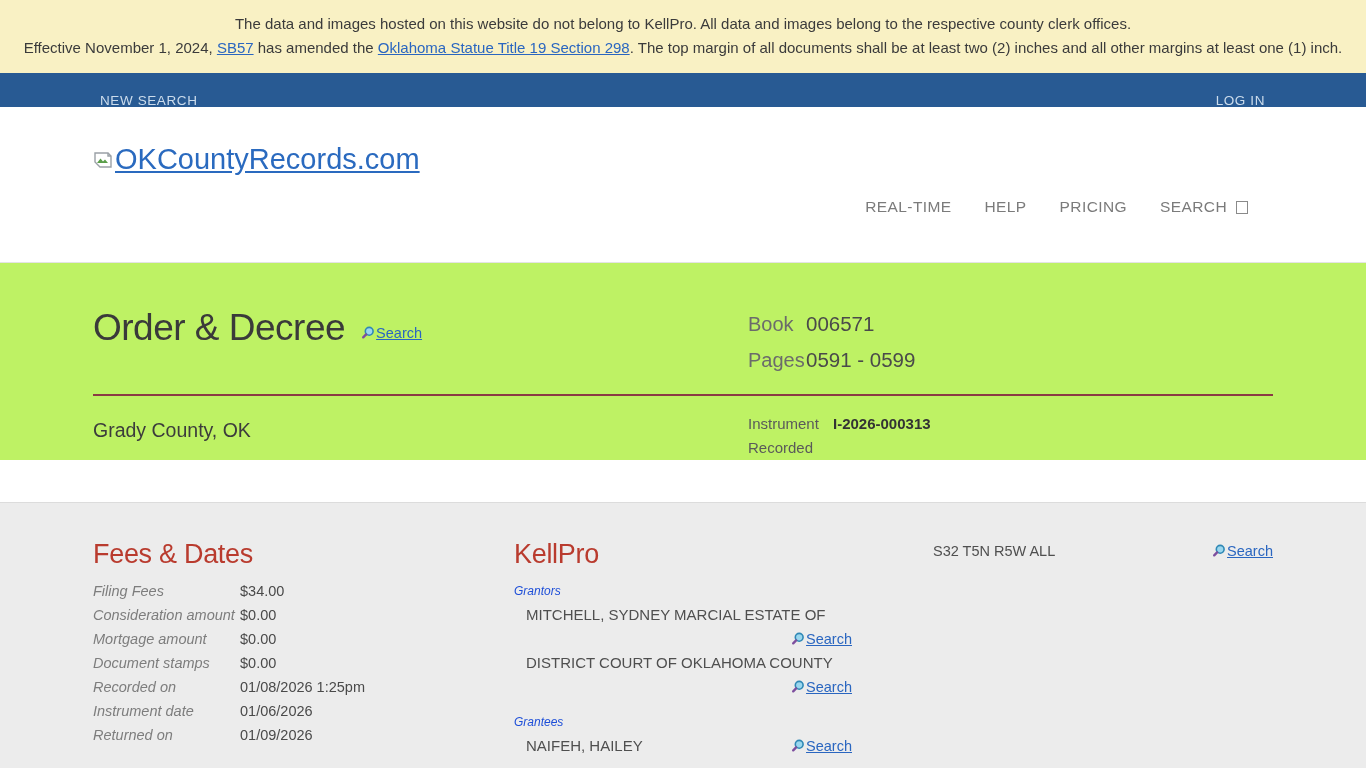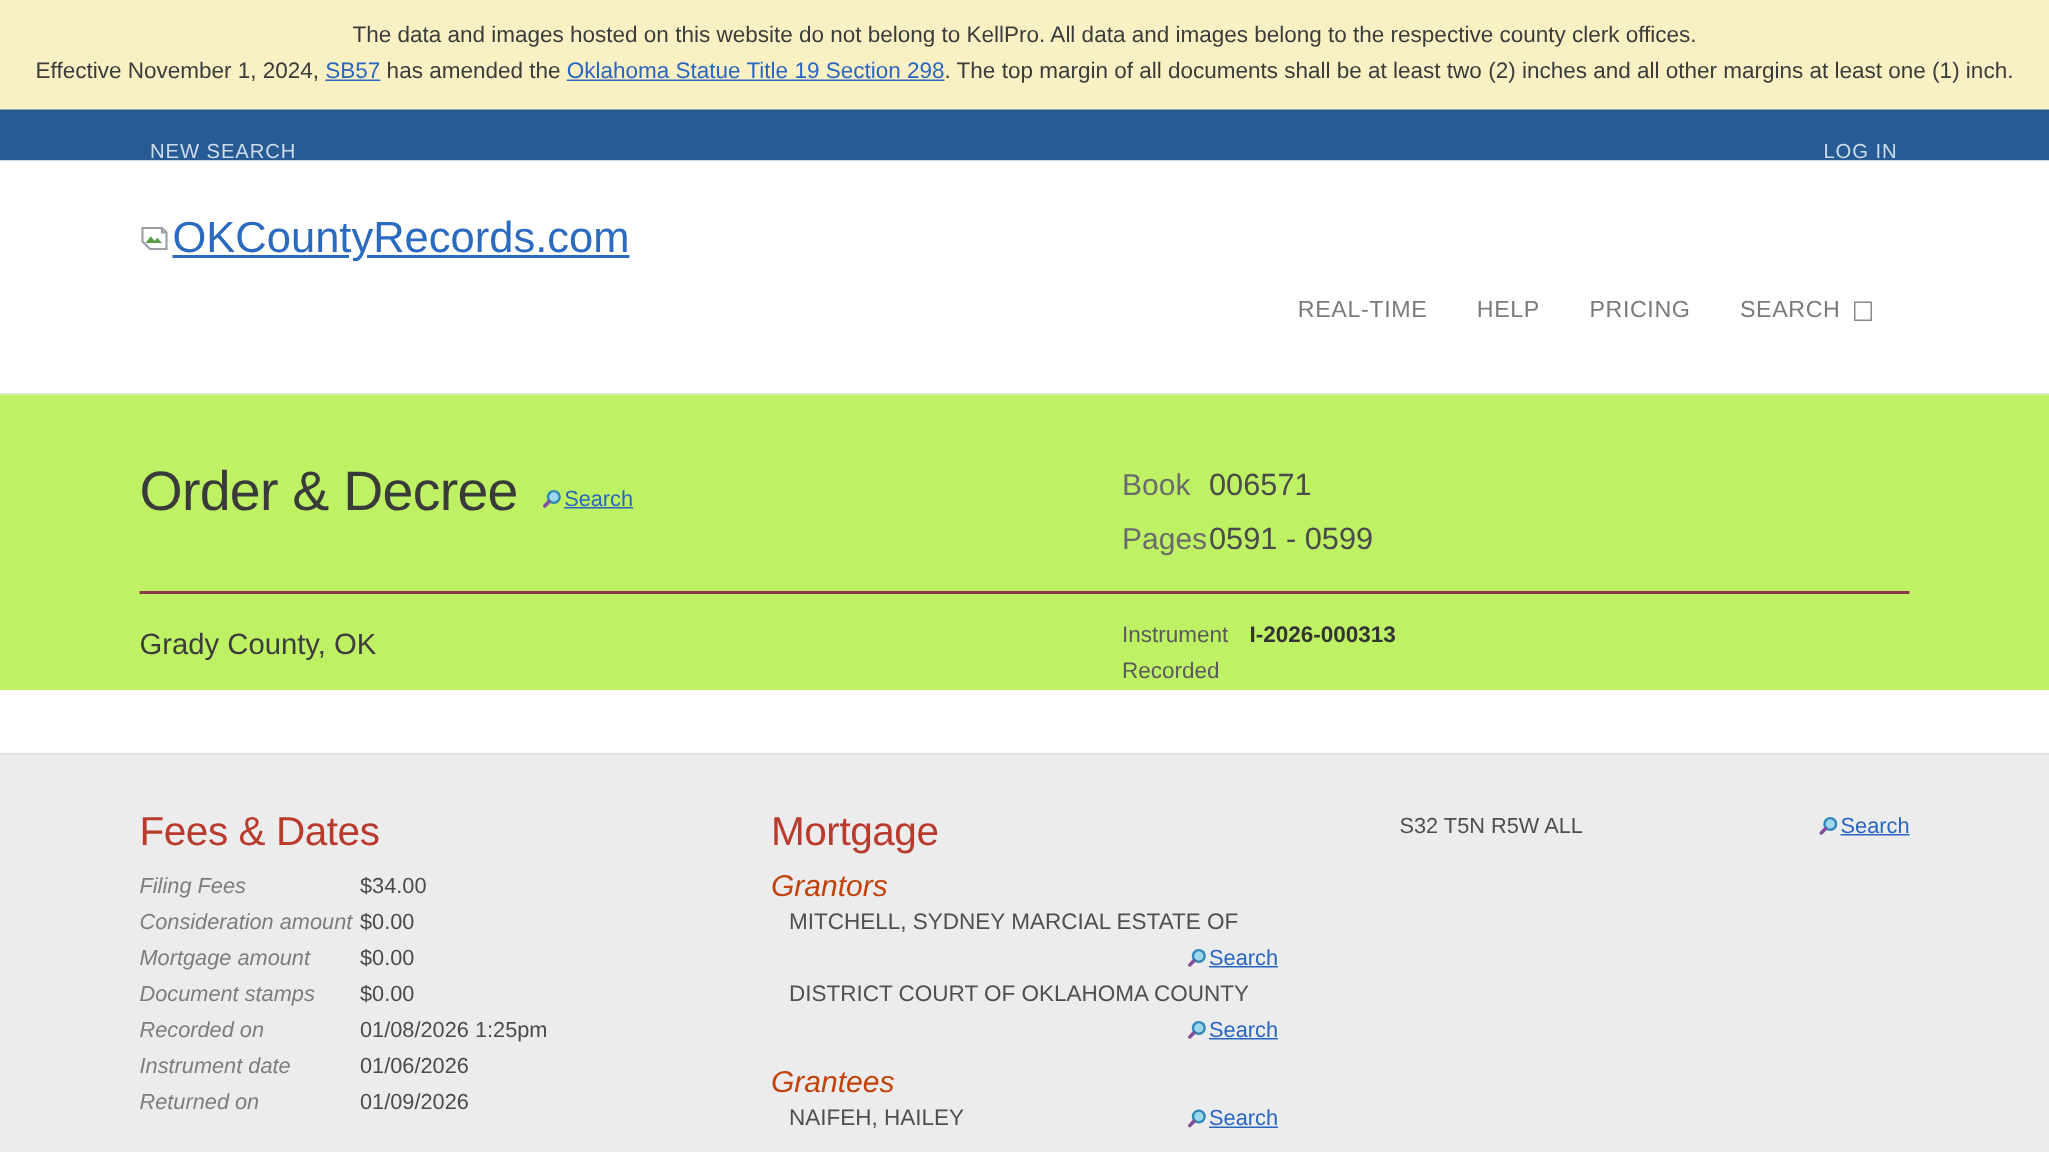--- a/index.html
+++ b/index.html
@@ -171,22 +171,22 @@
   .fee-label {
     flex: 0 0 147px;
     font-style: italic;
     font-size: 14.5px;
     color: #7d7d7d;
   }
   .fee-value { font-size: 14.5px; color: #4a4a4a; }
 
   .party-group-label {
     font-style: italic;
-    font-size: 20px;
-    color: #c2410c;
+    font-size: 12px;
+    color: #1d4ed8;
     line-height: 24px;
   }
   .party-entry {
     display: flex;
     flex-wrap: wrap;
     align-items: center;
     max-width: 338px;
     padding-left: 12px;
     line-height: 24px;
   }
@@ -320,21 +320,21 @@
         <span class="fee-label">Instrument date</span>
         <span class="fee-value">01/06/2026</span>
       </div>
       <div class="fee-row">
         <span class="fee-label">Returned on</span>
         <span class="fee-value">01/09/2026</span>
       </div>
     </div>
 
     <div>
-      <h2 class="col-heading">Mortgage</h2>
+      <h2 class="col-heading">KellPro</h2>
       <div class="party-group-label">Grantors</div>
 
       <div class="party-entry">
         <span class="party-name">MITCHELL, SYDNEY MARCIAL ESTATE OF</span>
         <a class="search-link">
           <svg width="14" height="14" viewBox="0 0 14 14">
               <use href="#mag-icon"></use>
             </svg>
           <span>Search</span>
         </a>

